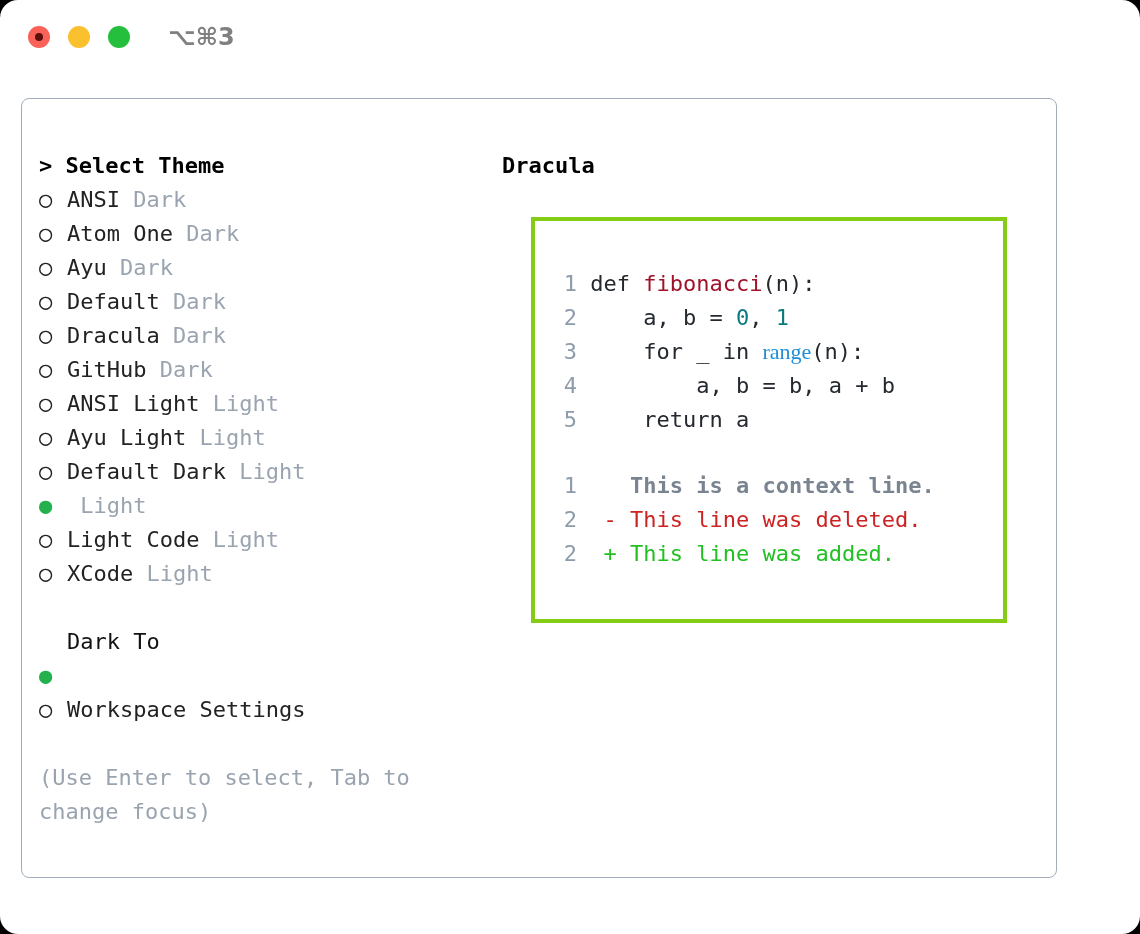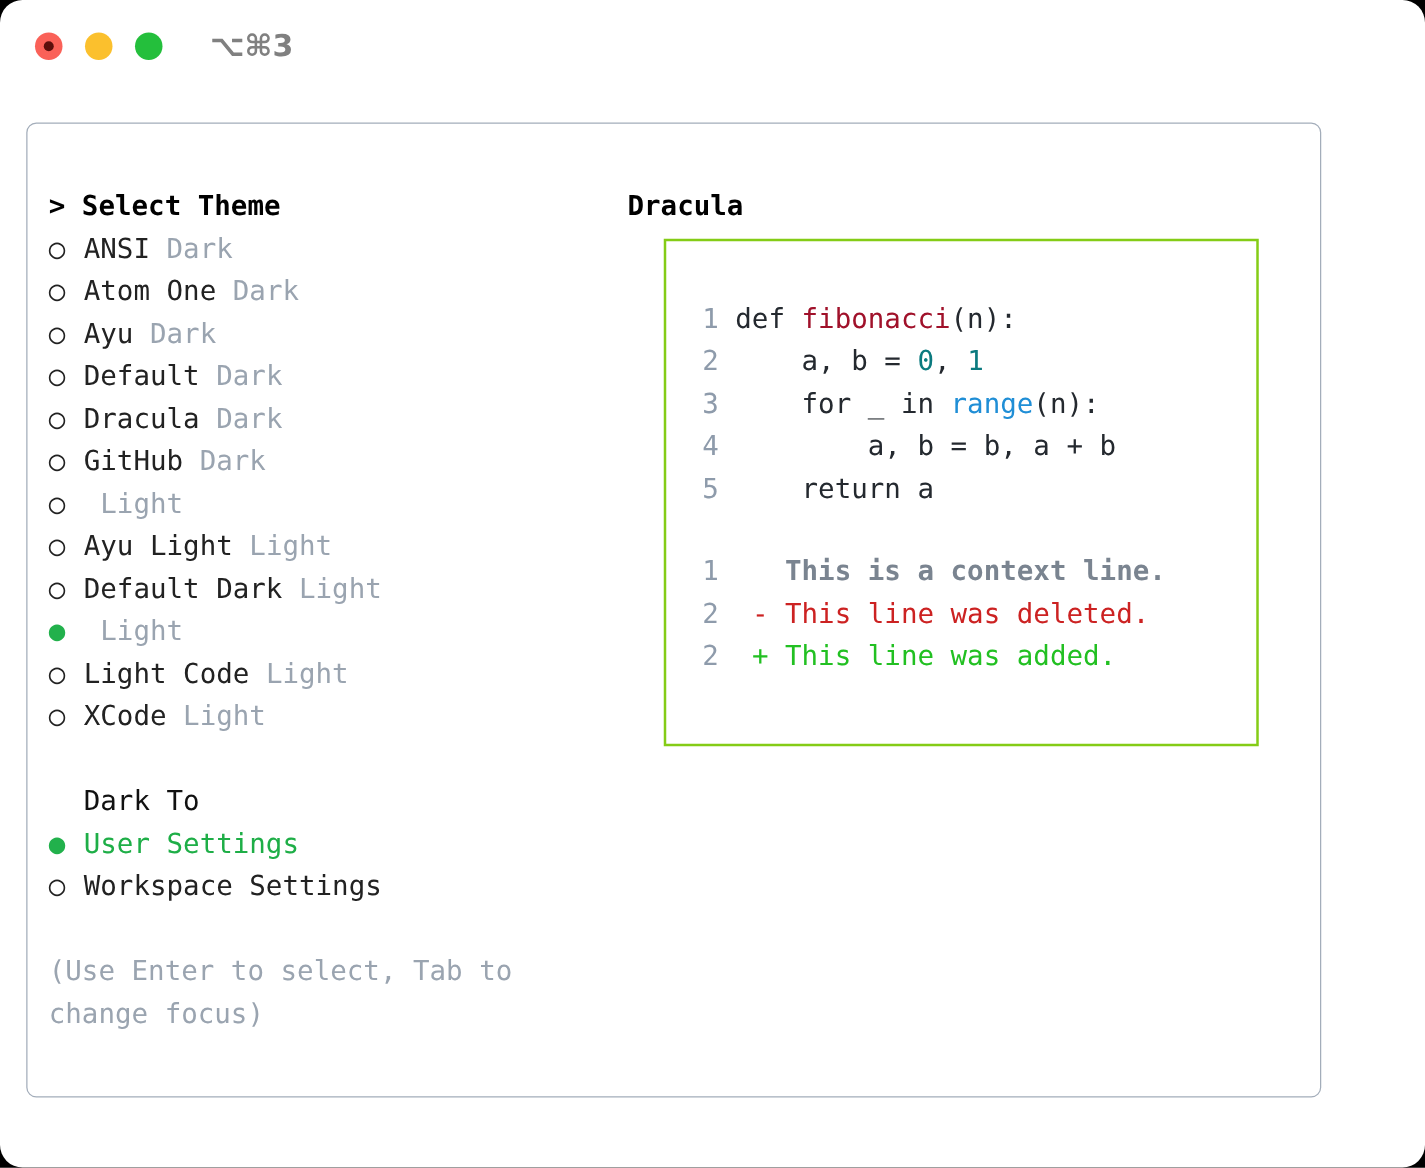--- a/index.html
+++ b/index.html
@@ -140,24 +140,24 @@
     font-size: 22px;
     line-height: 34px;
     color: #9aa4b0;
     width: 400px;
   }
 
   
   .preview-box {
     position: absolute;
     left: 29px;
-    top: 42px;
+    top: 68px;
     width: 476px;
     height: 406px;
-    border: 2px solid #84cc16;
+    border: 4px solid #84cc16;
     box-sizing: border-box;
     background: #ffffff;
   }
   .code {
     position: absolute;
     left: 20px;
     top: 46px;
     font-size: 22px;
     line-height: 34px;
     white-space: pre;
@@ -166,21 +166,21 @@
   .ln {
     color: #8e9bab;
     display: inline-block;
     width: 22px;
     text-align: right;
     white-space: pre;
   }
   .tok-plain { color: #24292f; }
   .tok-fn    { color: #a0112a; }
   .tok-num   { color: #0b7a7f; }
-  .tok-kwfn  { color: #1f8ed6; }
+  .tok-kwfn  { color: #1f8ed6; font-family: Liberation Serif, serif; }
 
   .diff { position: absolute; left: 20px; top: 248px; font-size: 22px; line-height: 34px; white-space: pre; }
   .diff-ctx { color: #7a8490; font-weight: bold; }
   .diff-del { color: #cc2222; }
   .diff-add { color: #22c022; }
   .diff-mark { white-space: pre; }
 </style>
 </head>
 <body>
 
@@ -199,31 +199,31 @@
 
     <div class="left-col">
       <div class="section-title">&gt; Select Theme</div>
       <div id="theme-list">
           <div class="opt-row"><span class="bullet">○</span><span class="opt-label">ANSI</span><span class="opt-gap"> </span><span class="opt-cat">Dark</span></div>
           <div class="opt-row"><span class="bullet">○</span><span class="opt-label">Atom One</span><span class="opt-gap"> </span><span class="opt-cat">Dark</span></div>
           <div class="opt-row"><span class="bullet">○</span><span class="opt-label">Ayu</span><span class="opt-gap"> </span><span class="opt-cat">Dark</span></div>
           <div class="opt-row"><span class="bullet">○</span><span class="opt-label">Default</span><span class="opt-gap"> </span><span class="opt-cat">Dark</span></div>
           <div class="opt-row"><span class="bullet">○</span><span class="opt-label">Dracula</span><span class="opt-gap"> </span><span class="opt-cat">Dark</span></div>
           <div class="opt-row"><span class="bullet">○</span><span class="opt-label">GitHub</span><span class="opt-gap"> </span><span class="opt-cat">Dark</span></div>
-          <div class="opt-row"><span class="bullet">○</span><span class="opt-gap"> </span><span class="opt-cat">Light</span></div>
+          <div class="opt-row"><span class="bullet">○</span><span class="opt-label">ANSI Light</span><span class="opt-gap"> </span><span class="opt-cat">Light</span></div>
           <div class="opt-row"><span class="bullet">○</span><span class="opt-label">Ayu Light</span><span class="opt-gap"> </span><span class="opt-cat">Light</span></div>
           <div class="opt-row"><span class="bullet">○</span><span class="opt-label">Default Dark</span><span class="opt-gap"> </span><span class="opt-cat">Light</span></div>
           <div class="opt-row"><span class="bullet sel">●</span><span class="opt-gap"> </span><span class="opt-cat">Light</span></div>
           <div class="opt-row"><span class="bullet">○</span><span class="opt-label">Light Code</span><span class="opt-gap"> </span><span class="opt-cat">Light</span></div>
           <div class="opt-row"><span class="bullet">○</span><span class="opt-label">XCode</span><span class="opt-gap"> </span><span class="opt-cat">Light</span></div>
         </div>
       <div class="spacer-row"></div>
       <div class="group-header">Dark To</div>
       <div id="apply-list">
-          <div class="opt-row"><span class="bullet sel">●</span><span class="opt-label sel">User Settings</span></div>
+          <div class="opt-row"><span class="bullet sel">●</span></div>
           <div class="opt-row"><span class="bullet">○</span><span class="opt-label">Workspace Settings</span></div>
         </div>
       <div class="hint">(Use Enter to select, Tab to change focus)</div>
     </div>
 
     <div class="right-col">
       <div class="section-title">Dracula</div>
       <div class="preview-box">
         <div class="code" id="code-block"><div class="code-line"><span class="ln">1</span><span class="tok-plain"> </span><span class="tok-plain">def </span><span class="tok-fn">fibonacci</span><span class="tok-plain">(n):</span></div><div class="code-line"><span class="ln">2</span><span class="tok-plain"> </span><span class="tok-plain">    a, b = </span><span class="tok-num">0</span><span class="tok-plain">, </span><span class="tok-num">1</span></div><div class="code-line"><span class="ln">3</span><span class="tok-plain"> </span><span class="tok-plain">    for _ in </span><span class="tok-kwfn">range</span><span class="tok-plain">(n):</span></div><div class="code-line"><span class="ln">4</span><span class="tok-plain"> </span><span class="tok-plain">        a, b = b, a + b</span></div><div class="code-line"><span class="ln">5</span><span class="tok-plain"> </span><span class="tok-plain">    return a</span></div></div>
         <div class="diff" id="diff-block"><div class="code-line"><span class="ln">1</span><span class="diff-mark">  </span><span class="diff-mark diff-ctx">  </span><span class="diff-ctx">This is a context line.</span></div><div class="code-line"><span class="ln">2</span><span class="diff-mark">  </span><span class="diff-mark diff-del">- </span><span class="diff-del">This line was deleted.</span></div><div class="code-line"><span class="ln">2</span><span class="diff-mark">  </span><span class="diff-mark diff-add">+ </span><span class="diff-add">This line was added.</span></div></div>

